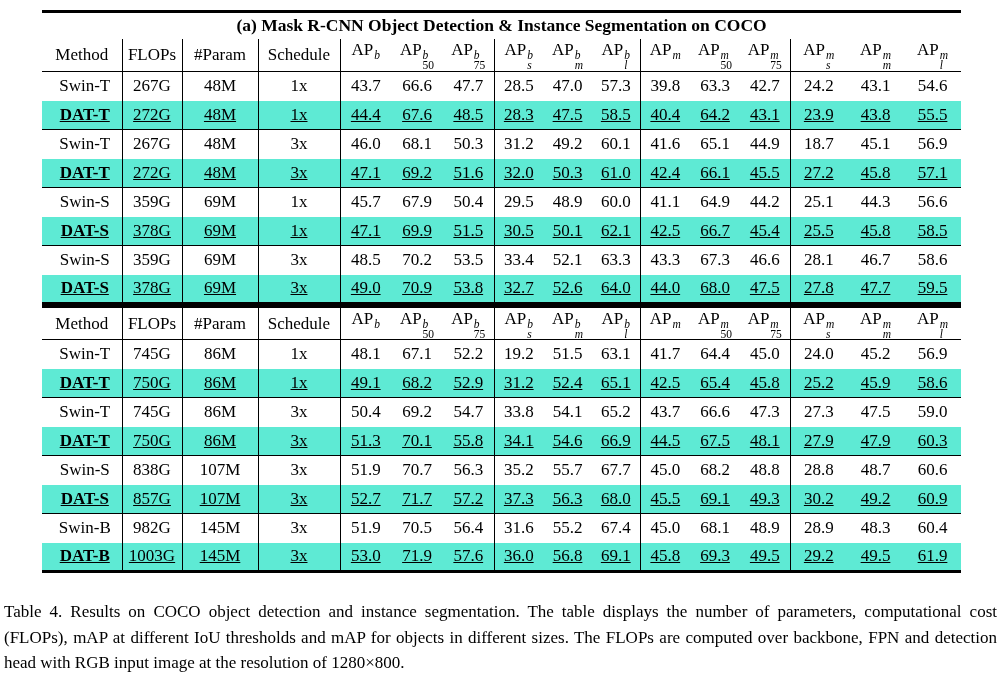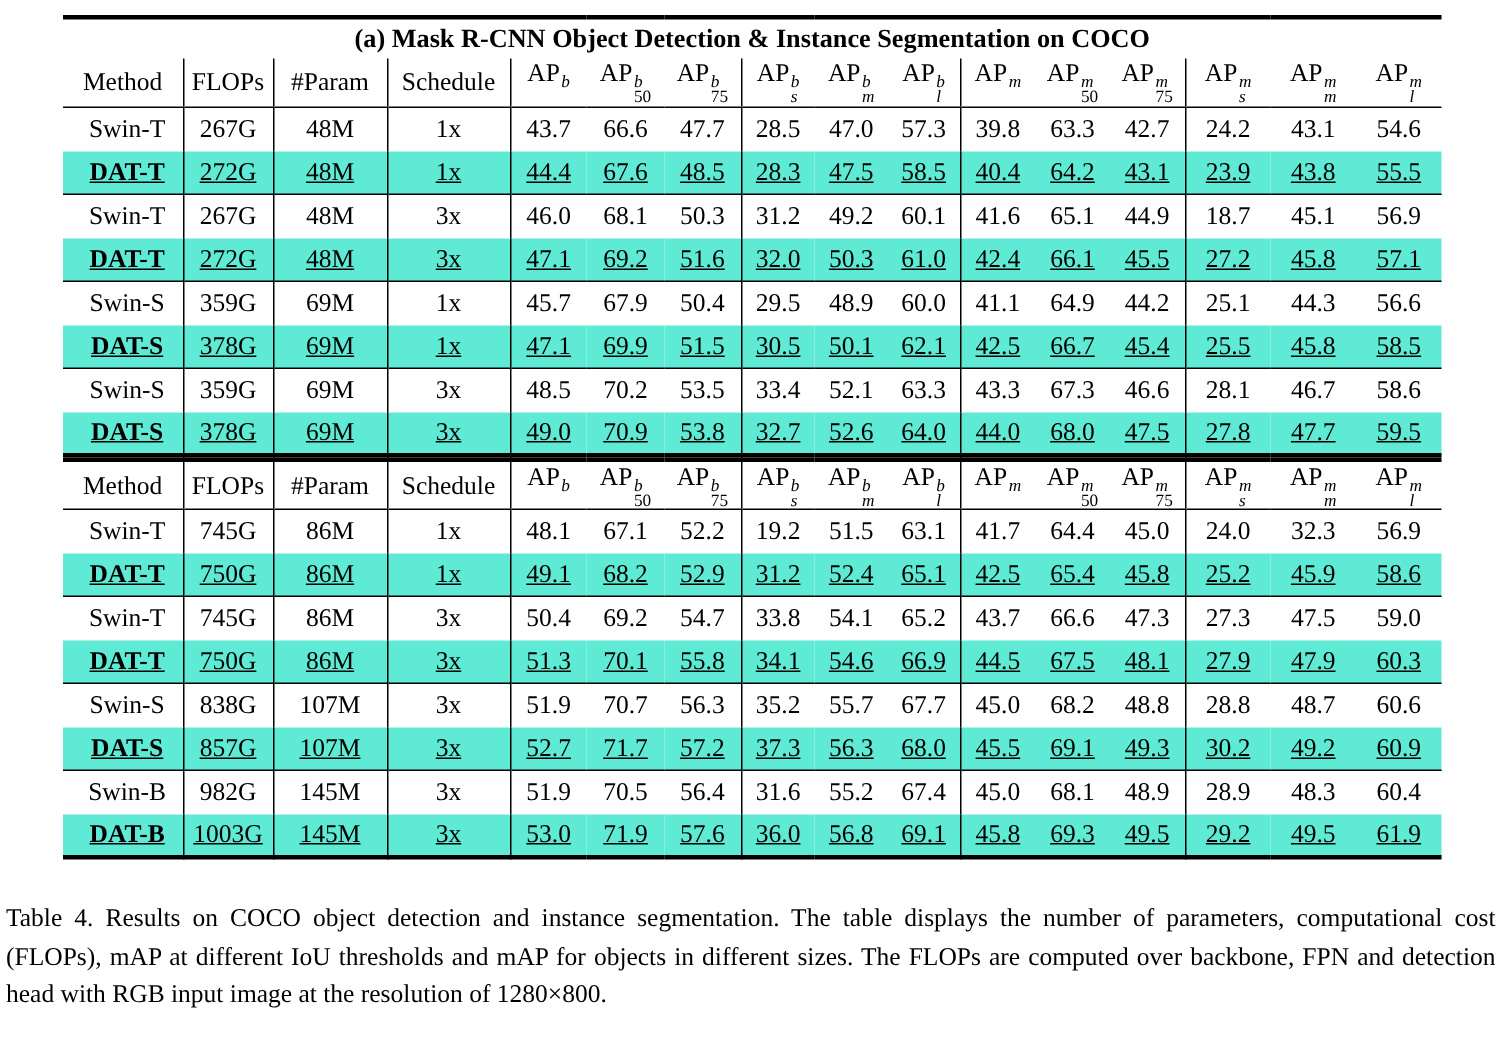--- a/index.html
+++ b/index.html
@@ -343,21 +343,21 @@
             <td class="c vsep">48.1</td>
             <td class="c">67.1</td>
             <td class="c">52.2</td>
             <td class="c vsep">19.2</td>
             <td class="c">51.5</td>
             <td class="c">63.1</td>
             <td class="c vsep">41.7</td>
             <td class="c">64.4</td>
             <td class="c">45.0</td>
             <td class="c vsep">24.0</td>
-            <td class="c">32.3</td>
+            <td class="c">45.2</td>
             <td class="c">56.9</td>
           </tr>
           <tr class="shaded">
             <td class="method">DAT-T</td>
             <td class="c vsep">750G</td>
             <td class="c vsep">86M</td>
             <td class="c vsep">1x</td>
             <td class="c vsep">49.1</td>
             <td class="c">68.2</td>
             <td class="c">52.9</td>

